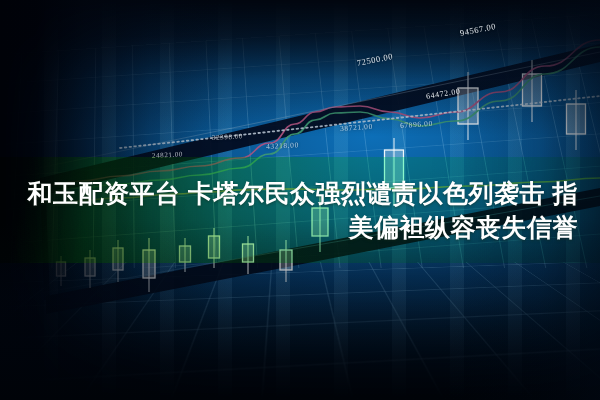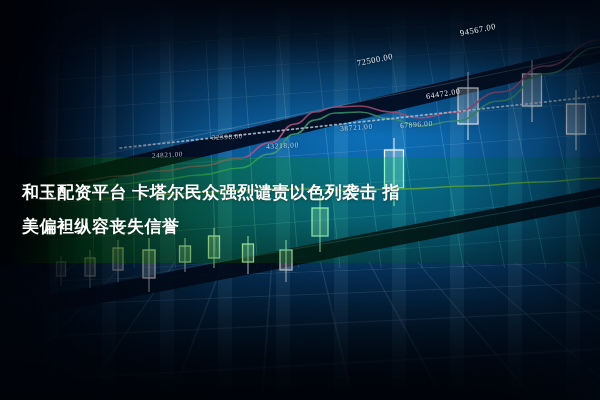--- a/index.html
+++ b/index.html
@@ -86,22 +86,22 @@
       rgba(46,126,106,.89) 100%);
     mix-blend-mode:normal;
   }
   #headline-band.lighten{mix-blend-mode:hard-light;opacity:.97;}
   #headline-text{
     position:absolute;left:0;top:157px;width:600px;height:106px;
     display:flex;flex-direction:column;align-items:center;justify-content:center;
     gap:4px;
   }
   .hl{
-    color:#ffffff;font-weight:bold;font-size:17px;line-height:30px;
-    letter-spacing:.5px;text-align:left;
+    color:#ffffff;font-weight:bold;font-size:25px;line-height:30px;
+    letter-spacing:.5px;text-align:right;
     text-shadow:0 1px 3px rgba(20,40,20,.55);
   }
   #hl1{width:556px;}
   #hl2{width:556px;}
 </style>
 </head>
 <body>
 
 <div id="stage">
 

